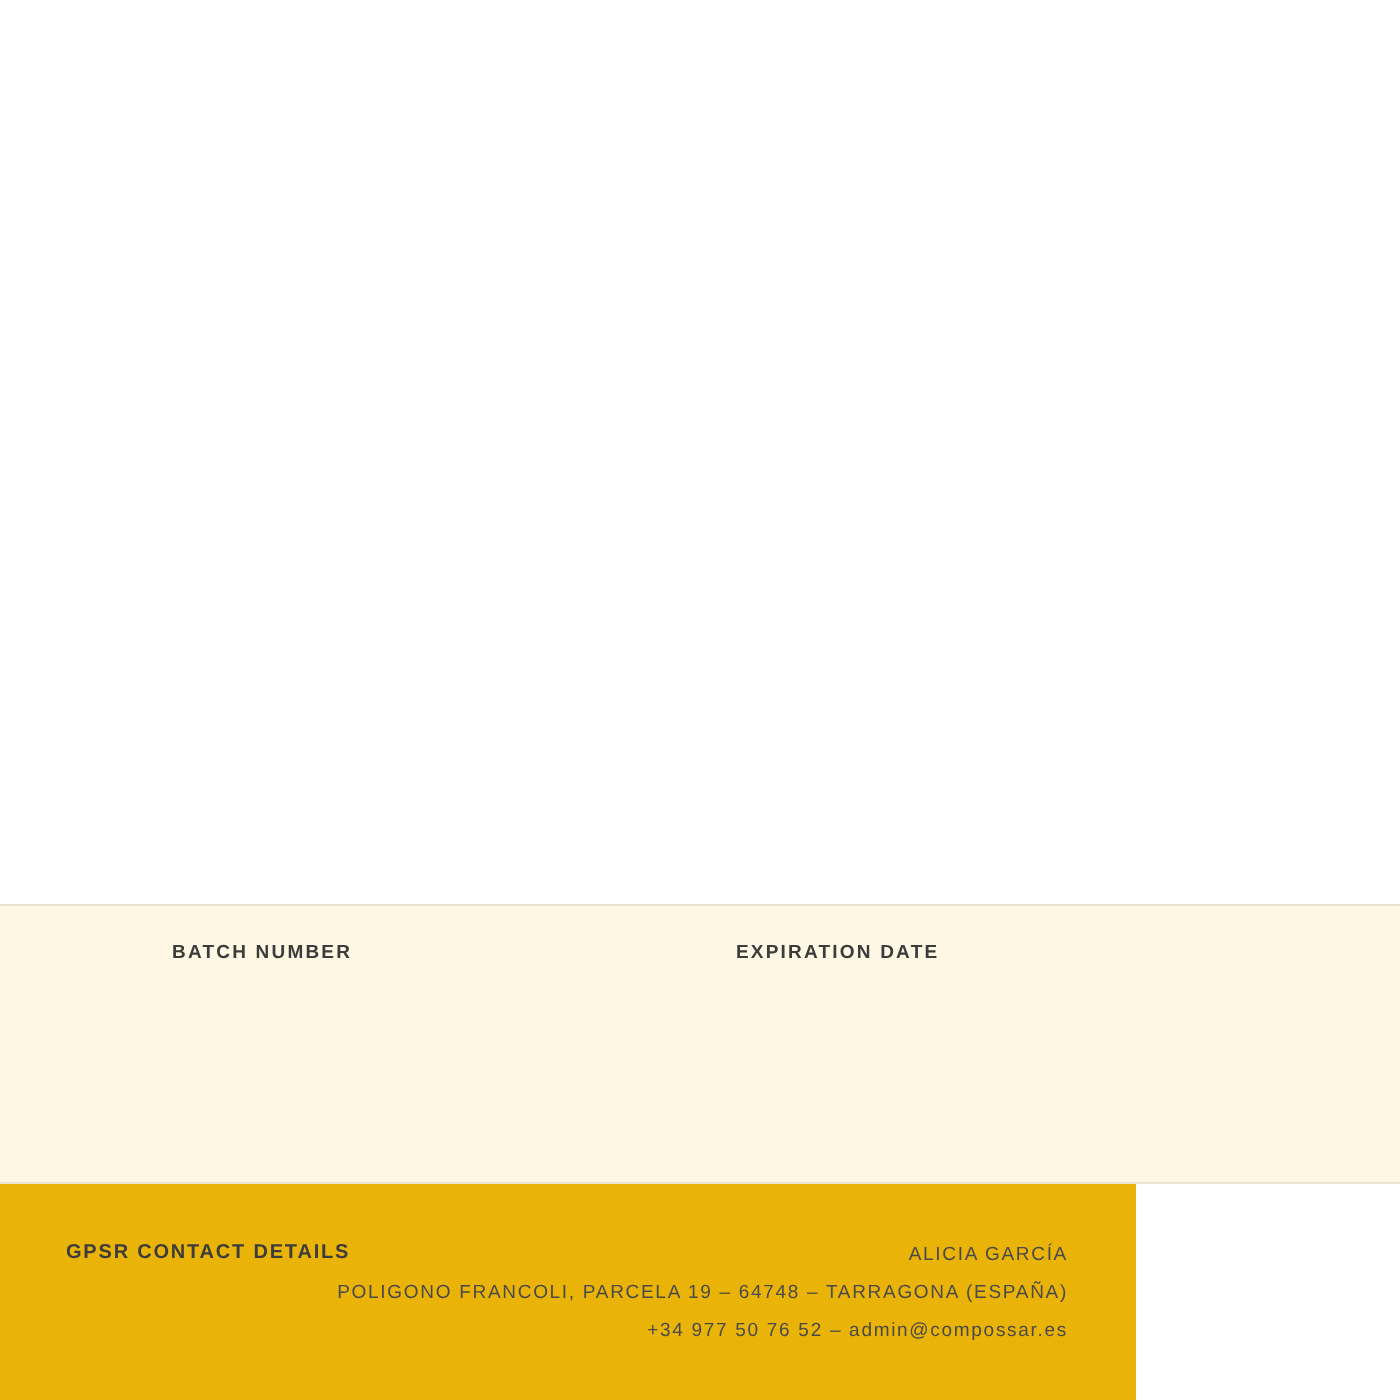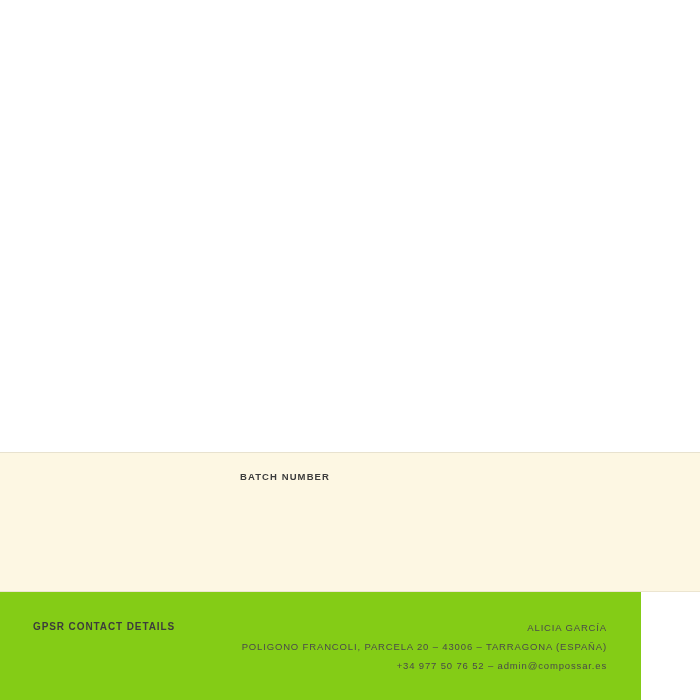--- a/index.html
+++ b/index.html
@@ -47,21 +47,21 @@
     top: 0;
     width: 700px;
   }
   .info-row {
     position: relative;
     width: 700px;
     height: 62px;
   }
   .info-cell {
     position: absolute;
-    text-align: right;
+    text-align: left;
   }
   .col-a { left: 86px; width: 244px; }
   .col-b { left: 368px; width: 244px; }
   .row1 { top: 18px; }
   .row2 { top: 81px; }
   .field-label {
     font-size: 9.5px;
     font-weight: bold;
     letter-spacing: 1.1px;
     color: #3c3c3c;
@@ -74,23 +74,23 @@
     color: #4a4a4a;
     margin: 0;
     line-height: 12px;
     min-height: 12px;
   }
   
   .footer {
     position: absolute;
     top: 592px;
     left: 0;
-    width: 641px;
+    width: 568px;
     height: 108px;
-    background: #84cc16;
+    background: #eab308;
     box-sizing: border-box;
   }
   .footer-title {
     position: absolute;
     left: 33px;
     top: 28px;
     font-size: 10px;
     font-weight: bold;
     letter-spacing: 0.9px;
     color: #3c3c3c;
@@ -120,20 +120,21 @@
 
   <div class="info-panel">
     <div class="info-grid">
 
       <div class="info-row">
         <div class="info-cell col-a row1">
           <p class="field-label">BATCH NUMBER</p>
           <p class="field-value"></p>
         </div>
         <div class="info-cell col-b row1">
+          <p class="field-label">EXPIRATION DATE</p>
           <p class="field-value"></p>
         </div>
       </div>
 
       <div class="info-row">
         <div class="info-cell col-a row2">
           <p class="field-label">LEGAL NAME</p>
           <p class="field-value">COMPOSSAR TARRAGONA, S.L.</p>
         </div>
         <div class="info-cell col-b row2">
@@ -142,18 +143,18 @@
         </div>
       </div>
 
     </div>
   </div>
 
   <div class="footer">
     <div class="footer-title">GPSR CONTACT DETAILS</div>
     <div class="footer-lines">
       <div class="footer-line">ALICIA GARCÍA</div>
-      <div class="footer-line">POLIGONO FRANCOLI, PARCELA 20 – 43006 – TARRAGONA (ESPAÑA)</div>
+      <div class="footer-line">POLIGONO FRANCOLI, PARCELA 19 – 64748 – TARRAGONA (ESPAÑA)</div>
       <div class="footer-line">+34 977 50 76 52 – admin@compossar.es</div>
     </div>
   </div>
 
 </div>
 
 </body></html>

